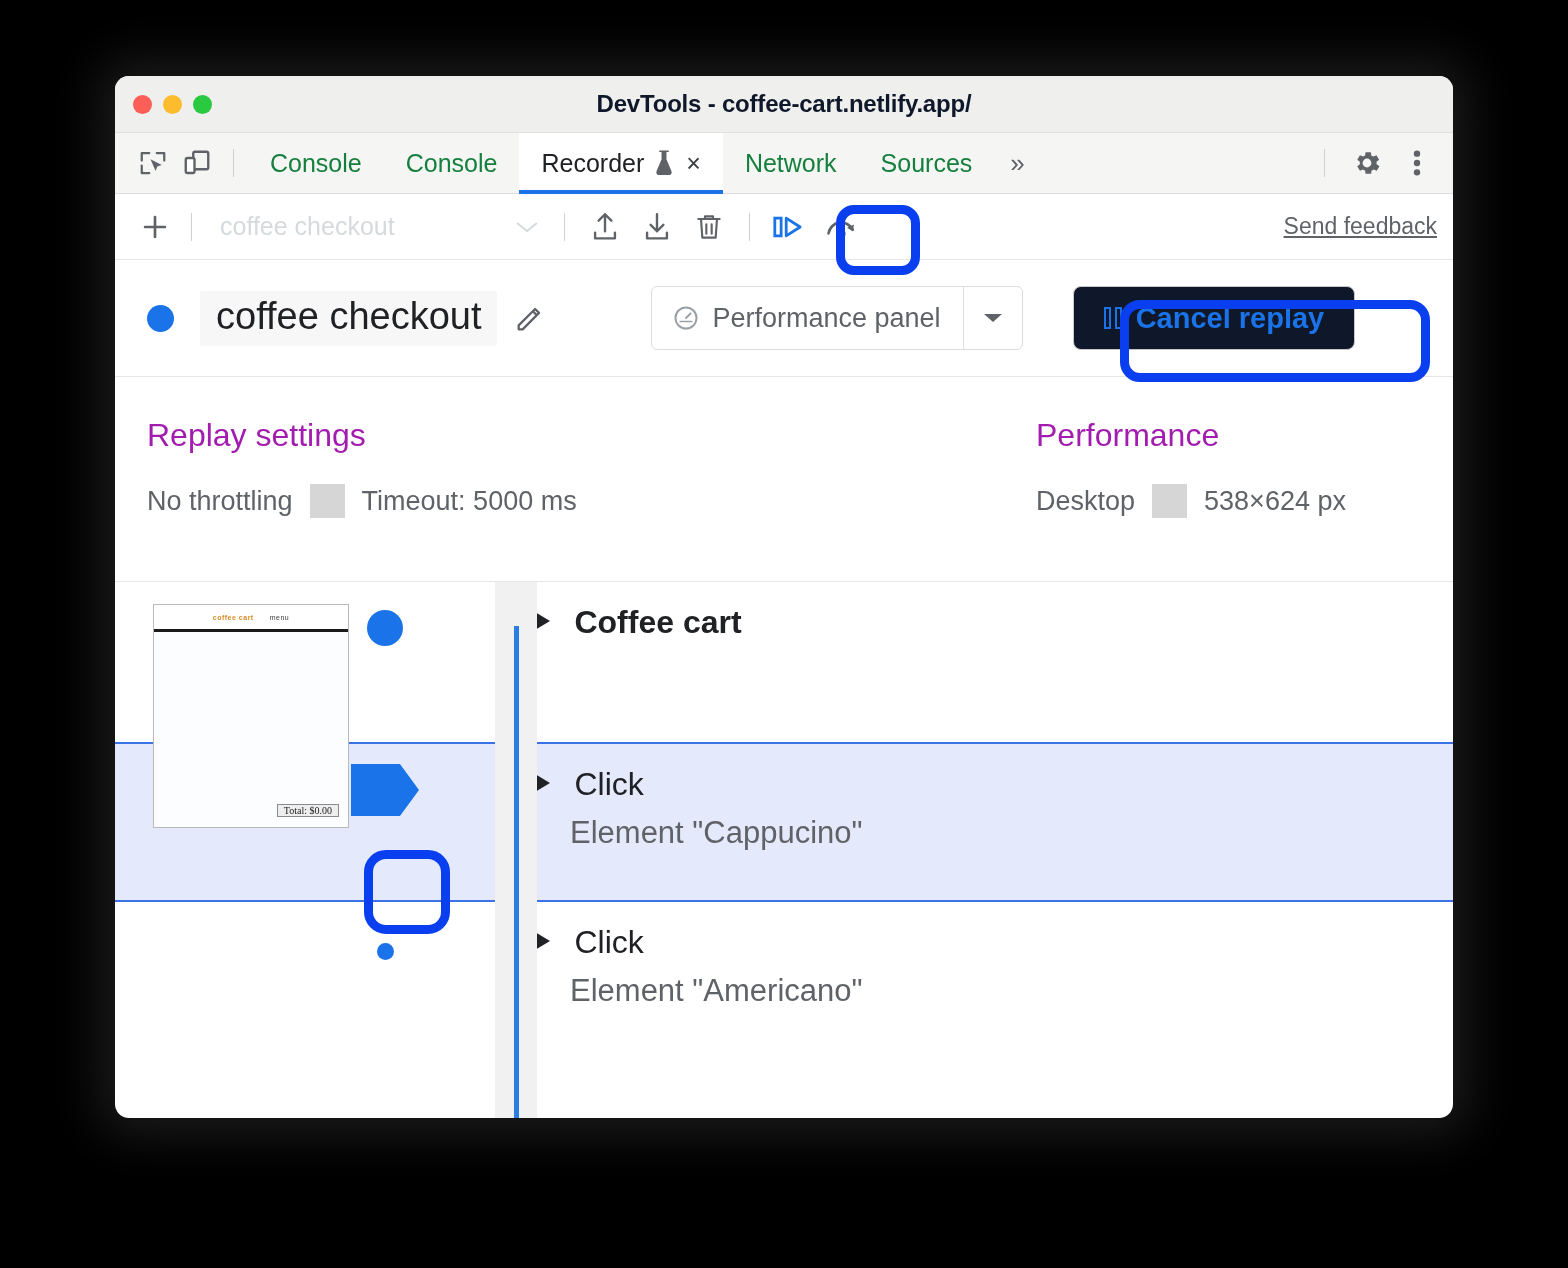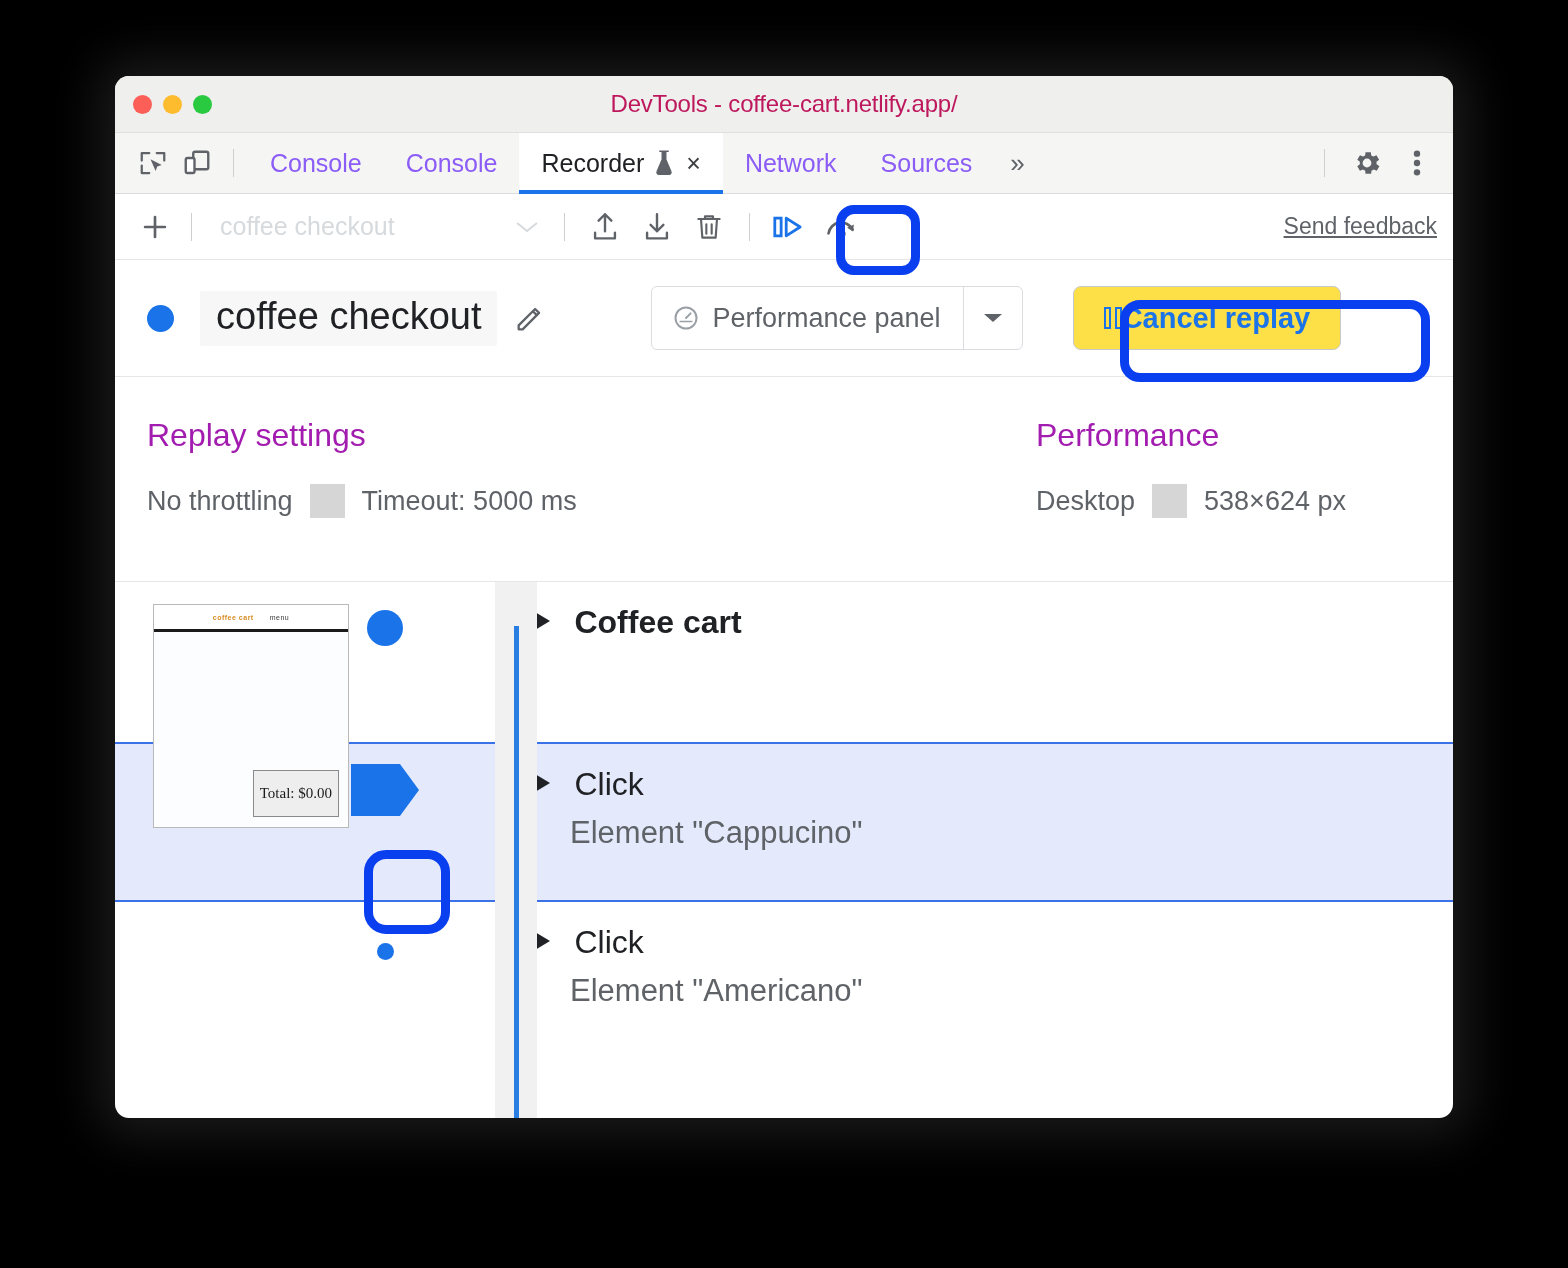--- a/index.html
+++ b/index.html
@@ -49,22 +49,22 @@
     display: flex;
     align-items: center;
     gap: 11px;
   }
   .light { width: 19px; height: 19px; border-radius: 50%; }
   .light.red { background: #fc5f57; }
   .light.yellow { background: #fdbc2e; }
   .light.green { background: #29c940; }
   .title-text {
     font-size: 24px;
-    font-weight: normal;
-    color: #be185d;
+    font-weight: bold;
+    color: #0f172a;
     letter-spacing: -0.2px;
   }
 
   
   .tabstrip {
     position: relative;
     height: 61px;
     background: #f5f5f4;
     display: flex;
     align-items: center;
@@ -80,21 +80,21 @@
   .vdivider {
     width: 1px; height: 28px; background: #cfcfcf; margin: 0 14px;
   }
   .tab {
     height: 61px;
     display: flex;
     align-items: center;
     gap: 9px;
     padding: 0 22px;
     font-size: 25px;
-    color: #8b5cf6;
+    color: #15803d;
     cursor: pointer;
     box-sizing: border-box;
     white-space: nowrap;
   }
   .tab.active {
     color: #202124;
     background: #ffffff;
     box-shadow: inset 0 -4px 0 0 #1a73e8;
   }
   .tab .closex {
@@ -215,23 +215,24 @@
     justify-content: center;
   }
   .cancel-wrap {
     margin-left: 50px;
     position: relative;
   }
   .cancel-btn {
     height: 62px;
     border: 1px solid #c8c8c8;
     border-radius: 8px;
-    background: #fde047;
-    display: flex;
-    align-items: center;
+    background: #0f172a;
+    display: flex;
+    align-items: center;
+    gap: 14px;
     padding: 0 30px;
     font-size: 29px;
     font-weight: bold;
     color: #1a73e8;
     cursor: pointer;
     white-space: nowrap;
   }
   .pauseicon { display: flex; gap: 4px; }
   .pauseicon i {
     display: block; width: 7px; height: 22px;
@@ -314,25 +315,25 @@
   }
   .thumb-nav {
     font-size: 7px;
     color: #3a3a3a;
     letter-spacing: 0.5px;
   }
   .thumb-total {
     position: absolute;
     right: 9px;
     bottom: 10px;
-    font-size: 15px;
+    font-size: 10px;
     color: #1b1b1b;
     background: #eeeeee;
     border: 1px solid #8a8a8a;
-    padding: 14px 6px;
+    padding: 0 6px;
     font-family: "Liberation Serif", serif;
   }
 
   
   .gutter {
     position: absolute;
     left: 380px;
     top: 0;
     bottom: 0;
     width: 42px;

